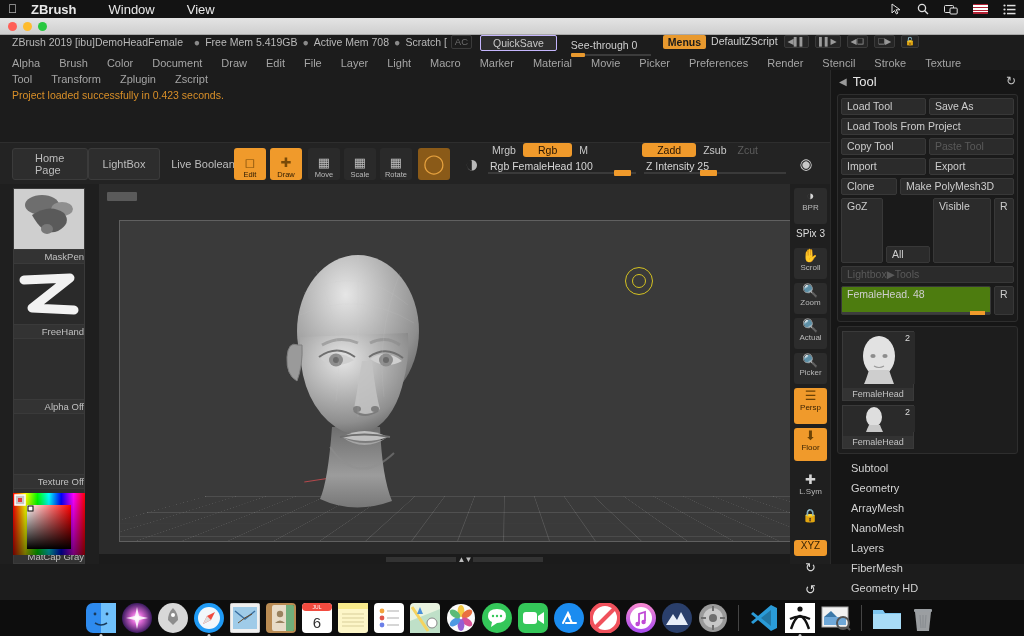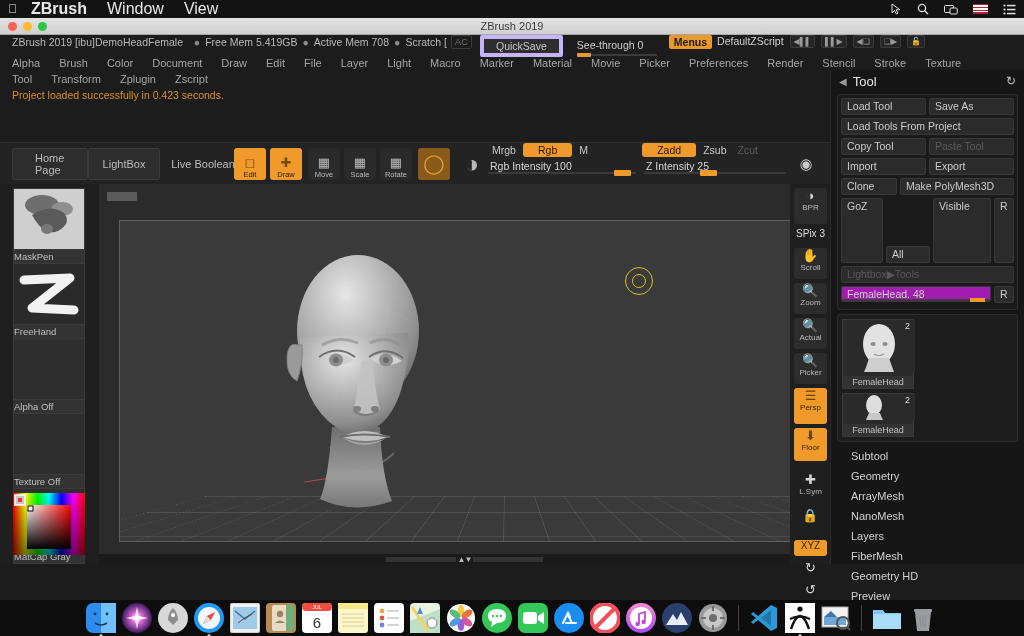--- a/index.html
+++ b/index.html
@@ -11,21 +11,21 @@
   }
   .app { position:relative; width:1024px; height:636px; }
 
   
   .macbar {
     position:absolute; top:0; left:0; width:1024px; height:18px;
     background:#131313; display:flex; align-items:center;
     padding:0 8px; color:#e8e8e8; font-size:11px;
   }
   .macbar .apple { font-size:12px; margin-right:14px; line-height:1; }
-  .macbar .mitem { margin-right:20px; font-size:16px; }
+  .macbar .mitem { margin-right:32px; font-size:13px; }
   .macbar .mitem.bold { font-weight:bold; }
   .macbar .right { margin-left:auto; display:flex; align-items:center; gap:15px; }
   .macbar .right svg { display:block; }
   .flag {
     width:15px; height:10px; background:#b22234; position:relative; overflow:hidden;
     border-radius:1px;
   }
   .flag::before{ content:""; position:absolute; left:0; top:0; width:7px; height:6px; background:#3c3b6e; }
   .flag::after{
     content:""; position:absolute; left:0; top:0; right:0; bottom:0;
@@ -56,21 +56,21 @@
     height:14px; display:flex; align-items:center; padding-left:12px;
     font-size:10.5px; color:#b9b9b9; white-space:nowrap;
   }
   .statusline .sep { color:#8a8a8a; margin:0 5px; }
   .topstrip { position:relative; height:19px; display:flex; align-items:flex-start; }
   .acbtn {
     margin-left:4px; font-size:9.5px; color:#6d6d6d;
     border:1px solid #3a3a3a; border-radius:2px; padding:0 3px; line-height:12px;
   }
   .qsave {
-    margin-left:8px; background:#2e2e2e; border:4px solid #c4b5fd; border-radius:2px;
+    margin-left:8px; background:#2e2e2e; border:1px solid #c4b5fd; border-radius:2px;
     color:#c9c9c9; font-size:10.5px; padding:1px 12px;
   }
   .seethru { position:relative; margin-left:14px; width:80px; }
   .seethru .lbl { font-size:10.5px; color:#cfcfcf; }
   .seethru .track { position:absolute; left:0; right:0; bottom:-3px; height:2px; background:#3c3c3c; }
   .seethru .fill { position:absolute; left:0; bottom:-4px; width:14px; height:4px; background:#e8992e; border-radius:1px; }
   .menusbtn {
     margin-left:12px; background:#e8992e; color:#1a1a1a; font-size:10.5px;
     padding:1px 5px; border-radius:2px; font-weight:bold;
   }
@@ -116,21 +116,21 @@
   .slider { position:absolute; height:14px; }
   .slider .st { position:absolute; left:0; right:0; top:11px; height:2px; background:#3a3a3a; }
   .slider .sf { position:absolute; top:9px; height:6px; width:17px; background:#f09a2b; border-radius:1px; }
   .slider .sl { position:absolute; left:2px; top:-1px; font-size:10.5px; color:#d5d5d5; white-space:nowrap; }
 
   
   .leftshelf { position:absolute; top:149px; left:0; width:99px; bottom:36px; background:#1f1f1f; }
   .swatch { position:absolute; left:13px; width:72px; }
   .swatch .img { width:72px; height:62px; border:1px solid #3a3a3a; background:#2b2b2b; overflow:hidden; position:relative;}
   .swatch .cap {
-    width:72px; background:#333; color:#c0c0c0; font-size:9.5px; text-align:left;
+    width:72px; background:#333; color:#c0c0c0; font-size:9.5px; text-align:right;
     line-height:13px; border:1px solid #3a3a3a; border-top:none;
   }
   .colorbox { position:absolute; left:13px; bottom:9px; width:72px; height:62px; }
 
   
   .canvasarea { position:absolute; top:149px; left:99px; right:105px; bottom:36px; background:#2b2b2b; }
   .doc { position:absolute; left:20px; top:36px; right:26px; bottom:22px; background:#3a3a3a; border:1px solid #606060; overflow:hidden;}
   .grid {
     position:absolute; left:-10%; right:-10%; bottom:0; height:46%;
     background-image:
@@ -165,21 +165,21 @@
   .rpal .hdr { height:22px; display:flex; align-items:center; padding:0 8px; color:#e6e6e6; font-size:13px; }
   .rpal .hdr .ref { margin-left:auto; font-size:12px; color:#c6c6c6; }
   .pbox { margin:2px 6px 0 6px; border:1px solid #2e2e2e; border-radius:3px; padding:3px; background:#1a1a1a;}
   .prow { display:flex; gap:3px; margin-bottom:3px; }
   .pb {
     flex:1; background:#2b2b2b; border:1px solid #383838; border-radius:2px;
     color:#cdcdcd; font-size:10.5px; line-height:15px; padding:0 5px; white-space:nowrap; overflow:hidden;
   }
   .pb.dim { color:#5a5a5a; }
   .pb.fix { flex:0 0 auto; }
-  .pslider { position:relative; background:#a21caf; border:1px solid #383838; border-radius:2px; height:16px; }
+  .pslider { position:relative; background:#4d7c0f; border:1px solid #383838; border-radius:2px; height:29px; }
   .pslider .lab { position:absolute; left:5px; top:1px; font-size:10.5px; color:#cfcfcf;}
   .pslider .bar { position:absolute; left:0; right:0; bottom:0; height:2px; background:#3d3d3d;}
   .pslider .kn { position:absolute; right:5px; bottom:-1px; width:15px; height:4px; background:#f09a2b;}
 
   .thumbs { margin:4px 6px; border:1px solid #2e2e2e; border-radius:3px; padding:4px; background:#1d1d1d; display:flex; gap:4px;}
   .tcol { display:flex; flex-direction:column; gap:4px; }
   .tcard { width:72px; background:#2a2a2a; border:1px solid #3a3a3a; position:relative;}
   .tcard .tc { font-size:9px; color:#c3c3c3; text-align:center; background:#333; line-height:12px;}
   .tcard .num { position:absolute; right:3px; top:1px; font-size:9px; color:#ddd;}
   .tmini { width:80px; text-align:center; color:#cfcfcf; font-size:9.5px; }
@@ -244,21 +244,20 @@
       </span>
     </span>
   </div>
 
   <div class="titlebar">
     <div class="traffic">
       <span class="dot r"></span>
       <span class="dot y"></span>
       <span class="dot g"></span>
     </div>
-    <div class="wtitle">ZBrush 2019</div>
   </div>
 
   <div class="zb">
 
     <div class="topstrip">
       <div class="statusline">
         <span>ZBrush 2019 [ibu]DemoHeadFemale</span>
         <span class="sep">&nbsp;&nbsp;●</span>
         <span>Free Mem 5.419GB</span>
         <span class="sep">●</span>
@@ -353,21 +352,21 @@
       <span class="pilloff">M</span>
       <span style="display:inline-block;width:44px;"></span>
       <span class="pill">Zadd</span>
       <span class="pilloff">Zsub</span>
       <span class="pilldim">Zcut</span>
     </div>
 
     <div class="slider" style="left:488px; top:126px; width:148px;">
       <span class="st"></span>
         <span class="sf" style="left:126px;"></span>
-      <span class="sl">Rgb Intensity 100</span>
+      <span class="sl">Rgb FemaleHead 100</span>
     </div>
     <div class="slider" style="left:644px; top:126px; width:142px;">
       <span class="st"></span>
         <span class="sf" style="left:56px;"></span>
       <span class="sl">Z Intensity 25</span>
     </div>
 
     <div class="leftshelf">
       <div class="swatch" style="top:4px;">
         <div class="img">

